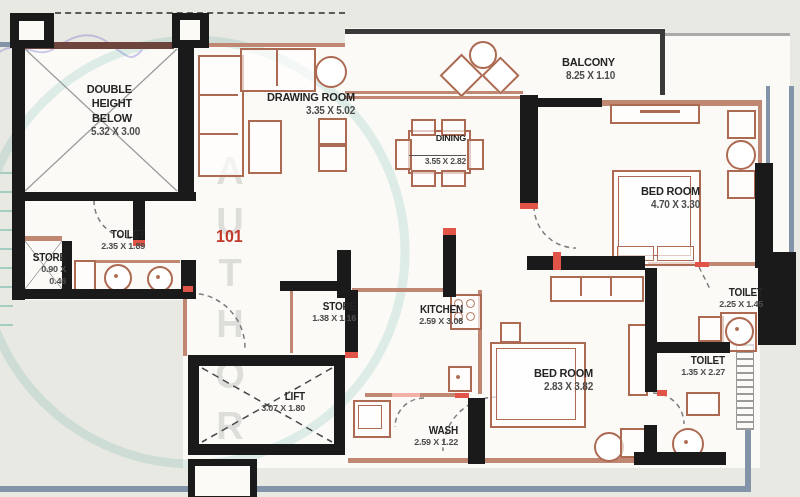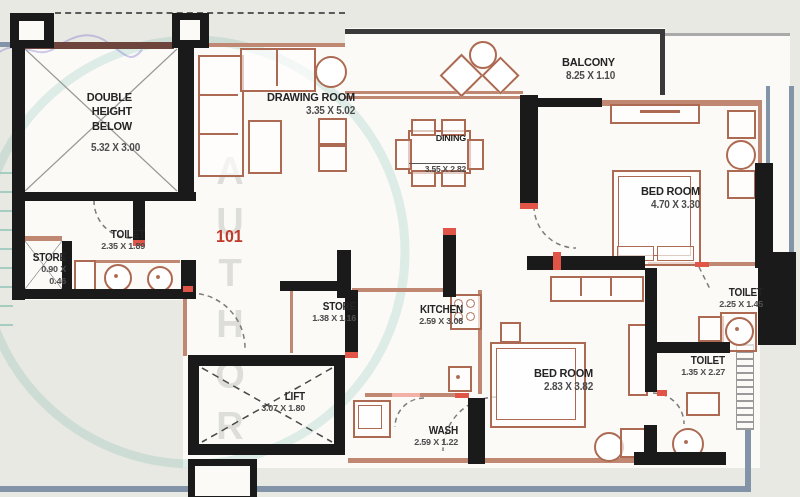--- a/index.html
+++ b/index.html
@@ -201,42 +201,42 @@
   <div class="c" style="left:725px;top:317px;width:25px;height:25px"></div>
   <div class="dot" style="left:735px;top:327px"></div>
   <div class="f" style="left:686px;top:392px;width:30px;height:20px"></div>
   <div class="c" style="left:672px;top:428px;width:28px;height:28px"></div>
   <div class="dot" style="left:684px;top:440px"></div>
 
   <div class="f" style="left:353px;top:400px;width:34px;height:34px"></div>
   <div class="f" style="left:358px;top:405px;width:22px;height:22px;border-width:1.5px"></div>
 
   <div class="lbl" style="left:60px;top:82px;width:80px">
-    <div class="nm" style="width:64px;margin:8px auto">DOUBLE HEIGHT BELOW</div>
+    <div class="nm" style="width:64px;margin:0 auto">DOUBLE HEIGHT BELOW</div>
     <div class="dm">5.32 X 3.00</div>
   </div>
   <div class="lbl sm" style="left:22px;top:251px;width:44px">
     <div class="nm">STORE</div>
     <div class="dm">0.90 X</div>
     <div class="dm">0.46</div>
   </div>
   <div class="lbl sm" style="left:65px;top:228px;width:80px">
     <div class="nm">TOILET</div>
     <div class="dm">2.35 X 1.89</div>
   </div>
   <div class="lbl" style="left:245px;top:90px;width:110px">
     <div class="nm">DRAWING ROOM</div>
     <div class="dm">3.35 X 5.02</div>
   </div>
   <div class="lbl" style="left:505px;top:55px;width:110px">
     <div class="nm">BALCONY</div>
     <div class="dm">8.25 X 1.10</div>
   </div>
   <div class="lbl xs" style="left:409px;top:133px;width:57px">
-    <div class="nm" style="border-bottom:1.5px solid #555;padding-bottom:18px">DINING</div>
+    <div class="nm" style="border-bottom:1.5px solid #555;padding-bottom:10px">DINING</div>
     <div class="dm">3.55 X 2.82</div>
   </div>
   <div class="lbl" style="left:605px;top:184px;width:95px">
     <div class="nm">BED ROOM</div>
     <div class="dm">4.70 X 3.30</div>
   </div>
   <div class="lbl sm" style="left:678px;top:286px;width:85px">
     <div class="nm">TOILET</div>
     <div class="dm">2.25 X 1.45</div>
   </div>

